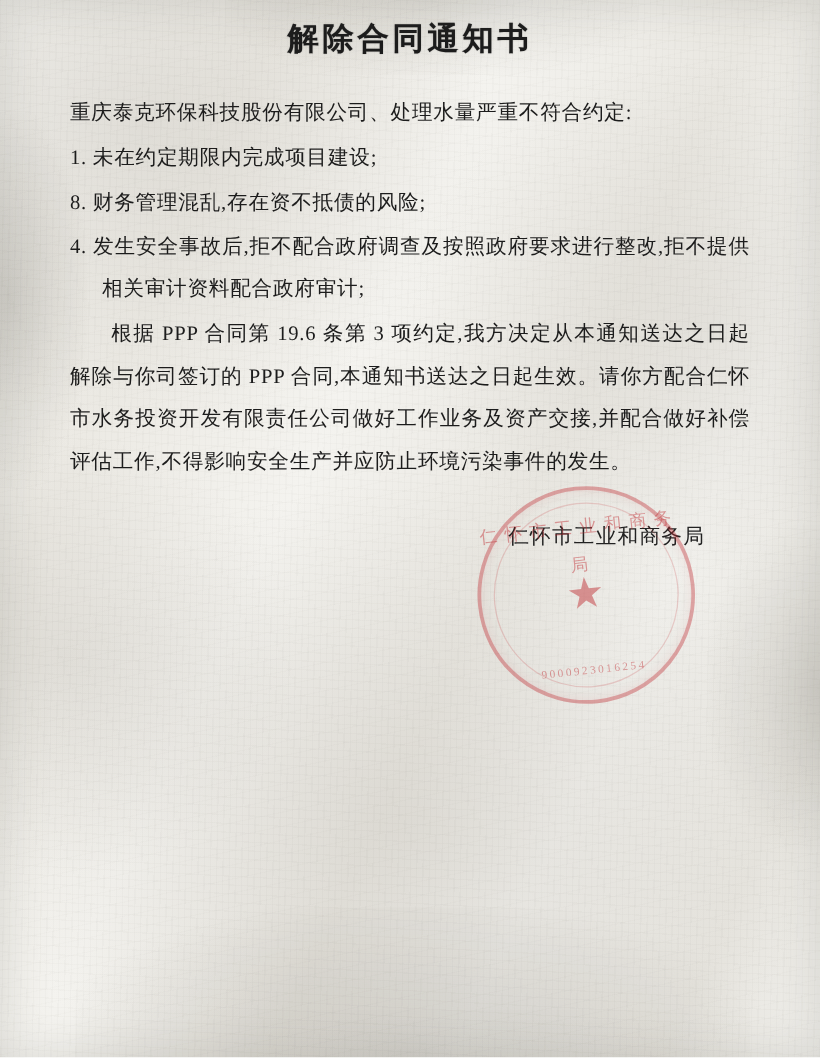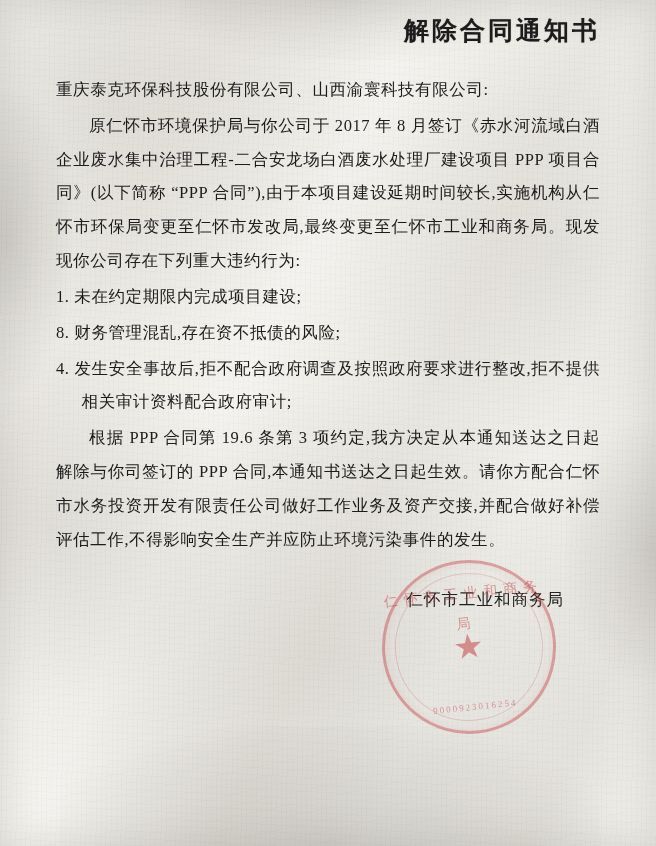--- a/index.html
+++ b/index.html
@@ -49,21 +49,21 @@
   .smudge.s4 { left: 180px; top: 0; width: 330px; height: 60px;
     background: radial-gradient(ellipse at 50% 0%, rgba(165,162,155,0.22), rgba(165,162,155,0) 80%); }
 
   .content {
     position: relative;
     z-index: 3;
     padding: 0 56px;
   }
   .doc-title {
     margin: 14px 0 0 0;
-    text-align: right;
+    text-align: center;
     font-size: 25px;
     font-weight: bold;
     letter-spacing: 3px;
     font-family: "Liberation Serif", "DejaVu Serif", serif;
     text-shadow: 0 0 1px rgba(0,0,0,0.35);
   }
   .body-block {
     margin-top: 26px;
     font-size: 16.5px;
     line-height: 2.05;
@@ -151,22 +151,21 @@
   <div class="grain"></div>
   <div class="smudge s1"></div>
   <div class="smudge s2"></div>
   <div class="smudge s3"></div>
   <div class="smudge s4"></div>
 
   <div class="content">
     <h1 class="doc-title">解除合同通知书</h1>
 
     <div class="body-block">
-      <p class="p">重庆泰克环保科技股份有限公司、山西渝寰科技有限公司:</p>
-      <p class="p indent">原仁怀市环境保护局与你公司于 2017 年 8 月签订《赤水河流域白酒企业废水集中治理工程-二合安龙场白酒废水处理厂建设项目 PPP 项目合同》(以下简称 “PPP 合同”),由于本项目建设延期时间较长,实施机构从仁怀市环保局变更至仁怀市发改局,最终变更至仁怀市工业和商务局。现发现你公司存在下列重大违约行为:</p>
+      <p class="p">重庆泰克环保科技股份有限公司、处理水量严重不符合约定:</p>
 
       <span class="hang">1. 未在约定期限内完成项目建设;</span>
       <span class="hang">8. 财务管理混乱,存在资不抵债的风险;</span>
       <span class="hang">4. 发生安全事故后,拒不配合政府调查及按照政府要求进行整改,拒不提供相关审计资料配合政府审计;</span>
 
       <p class="p indent">根据 PPP 合同第 19.6 条第 3 项约定,我方决定从本通知送达之日起解除与你司签订的 PPP 合同,本通知书送达之日起生效。请你方配合仁怀市水务投资开发有限责任公司做好工作业务及资产交接,并配合做好补偿评估工作,不得影响安全生产并应防止环境污染事件的发生。</p>
     </div>
 
     <div class="sig-wrap">
       <div class="stamp">

